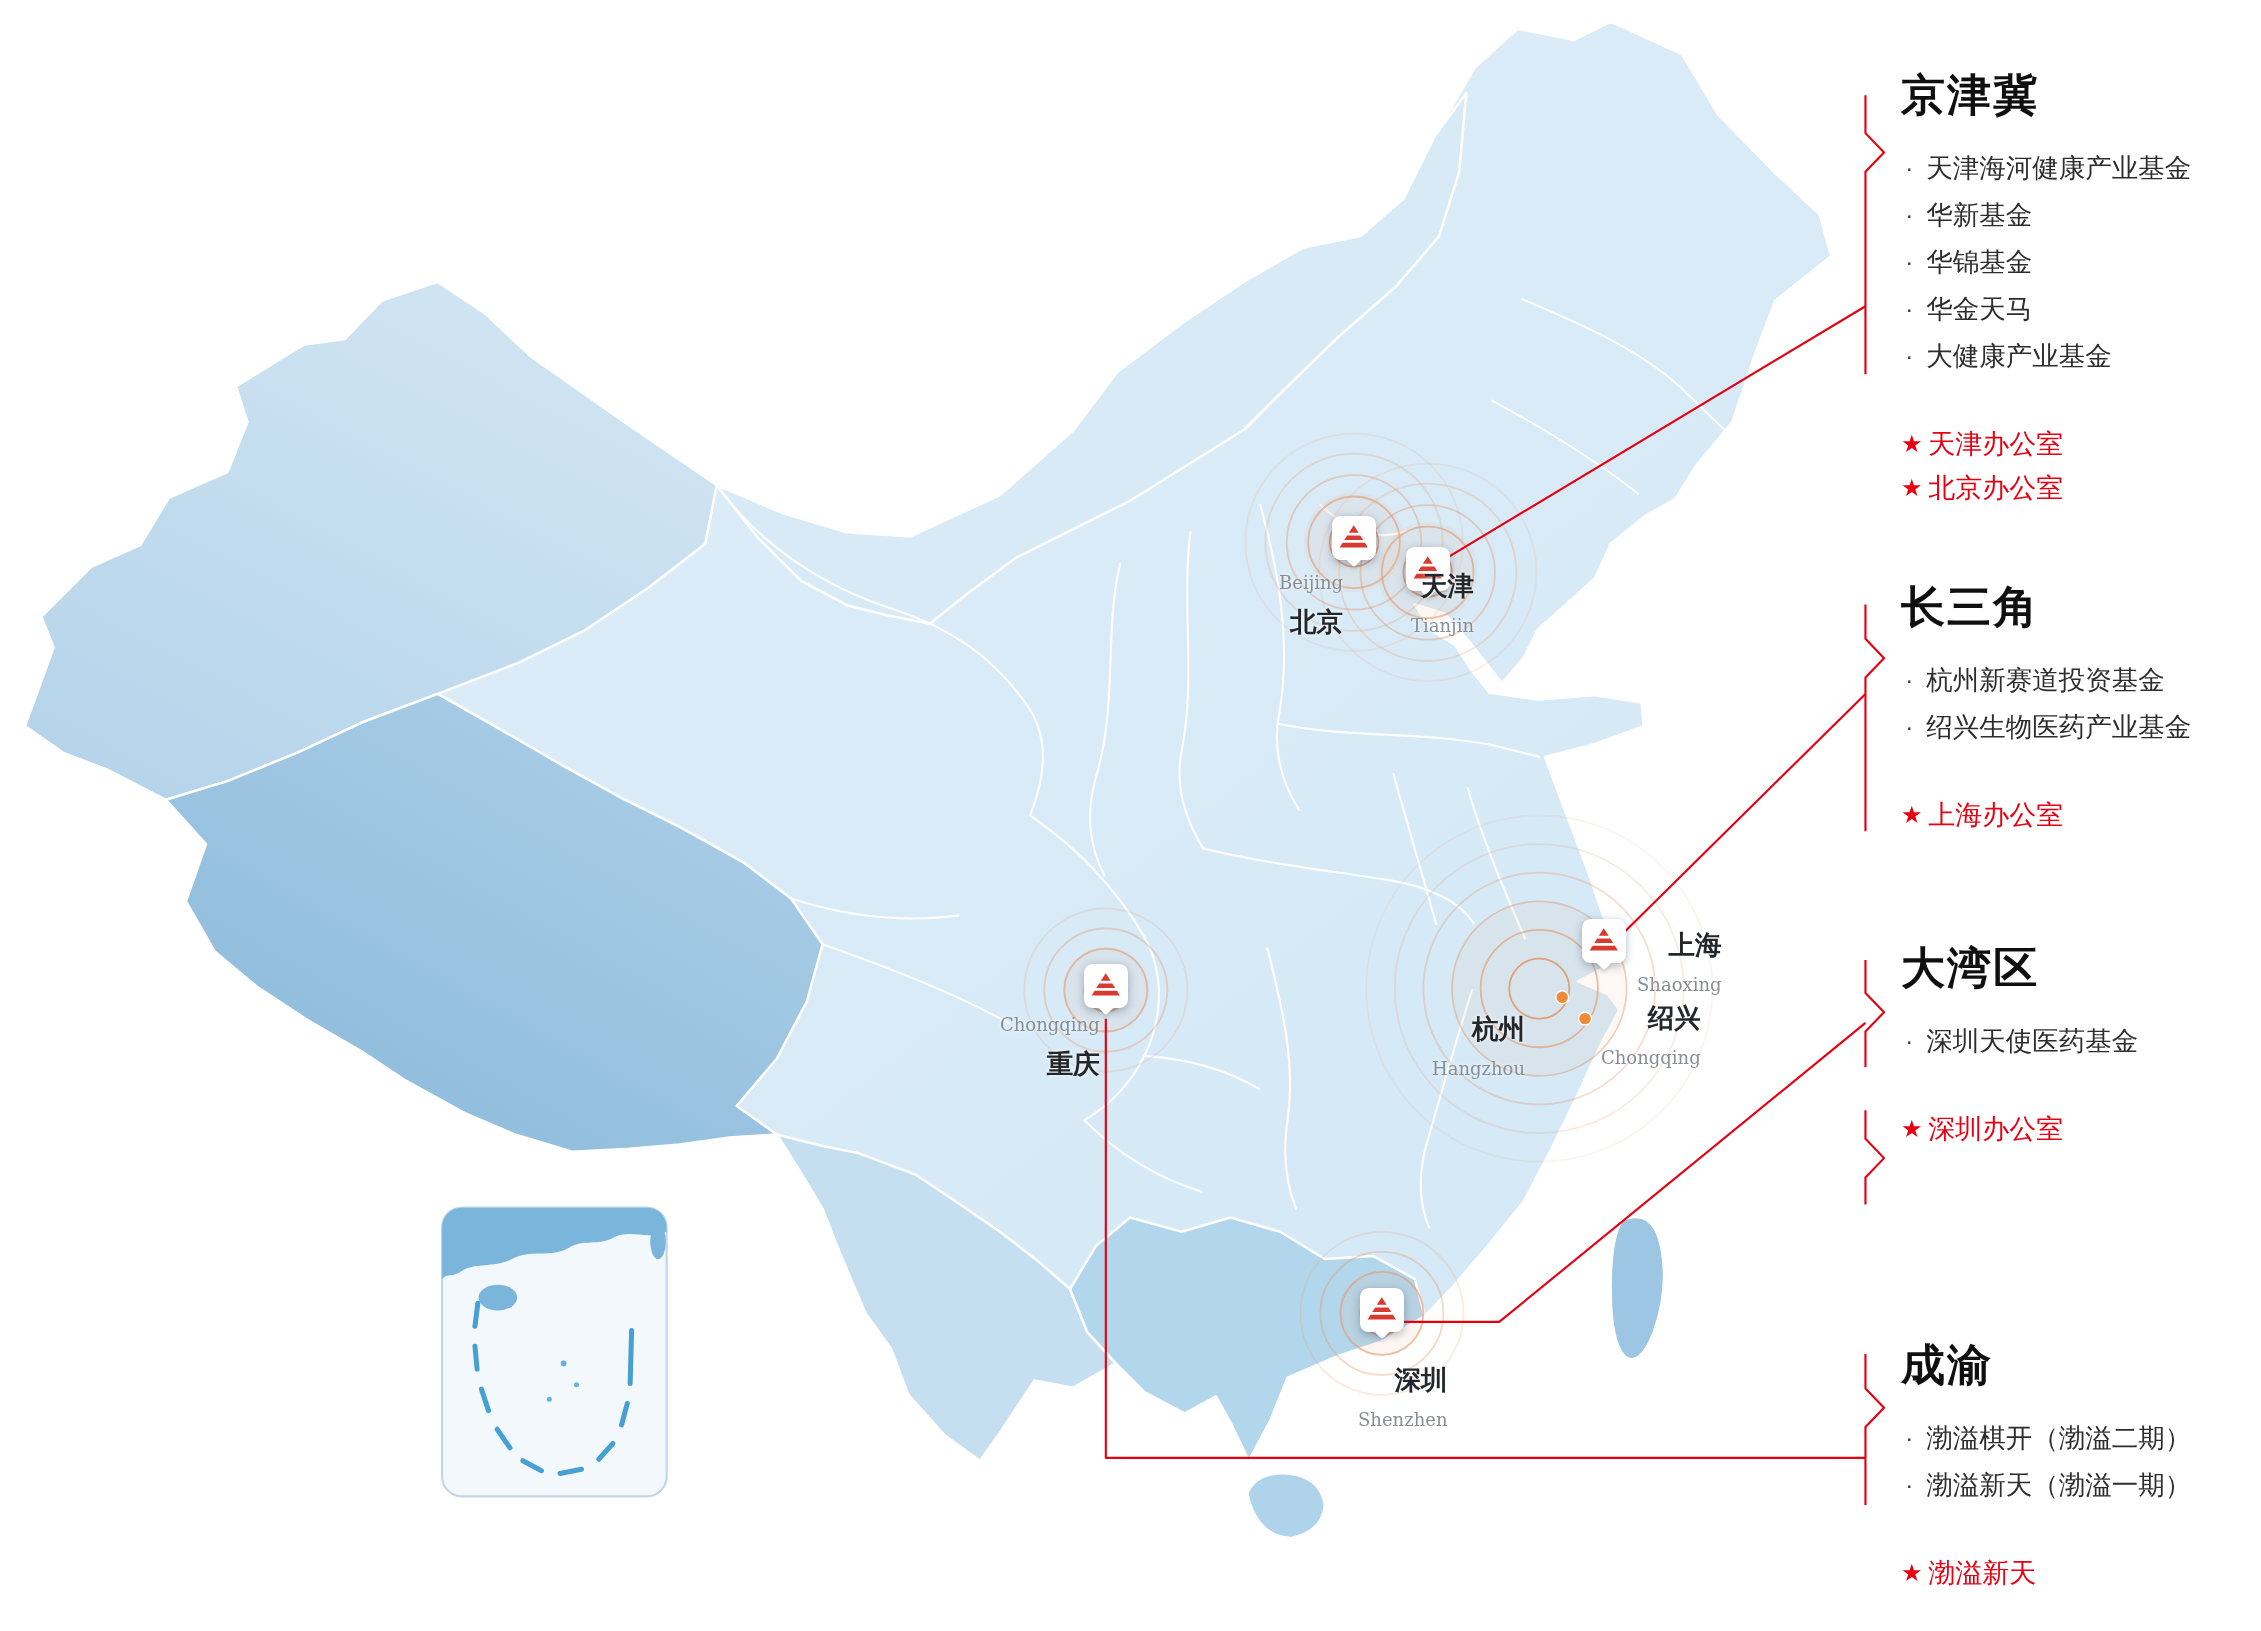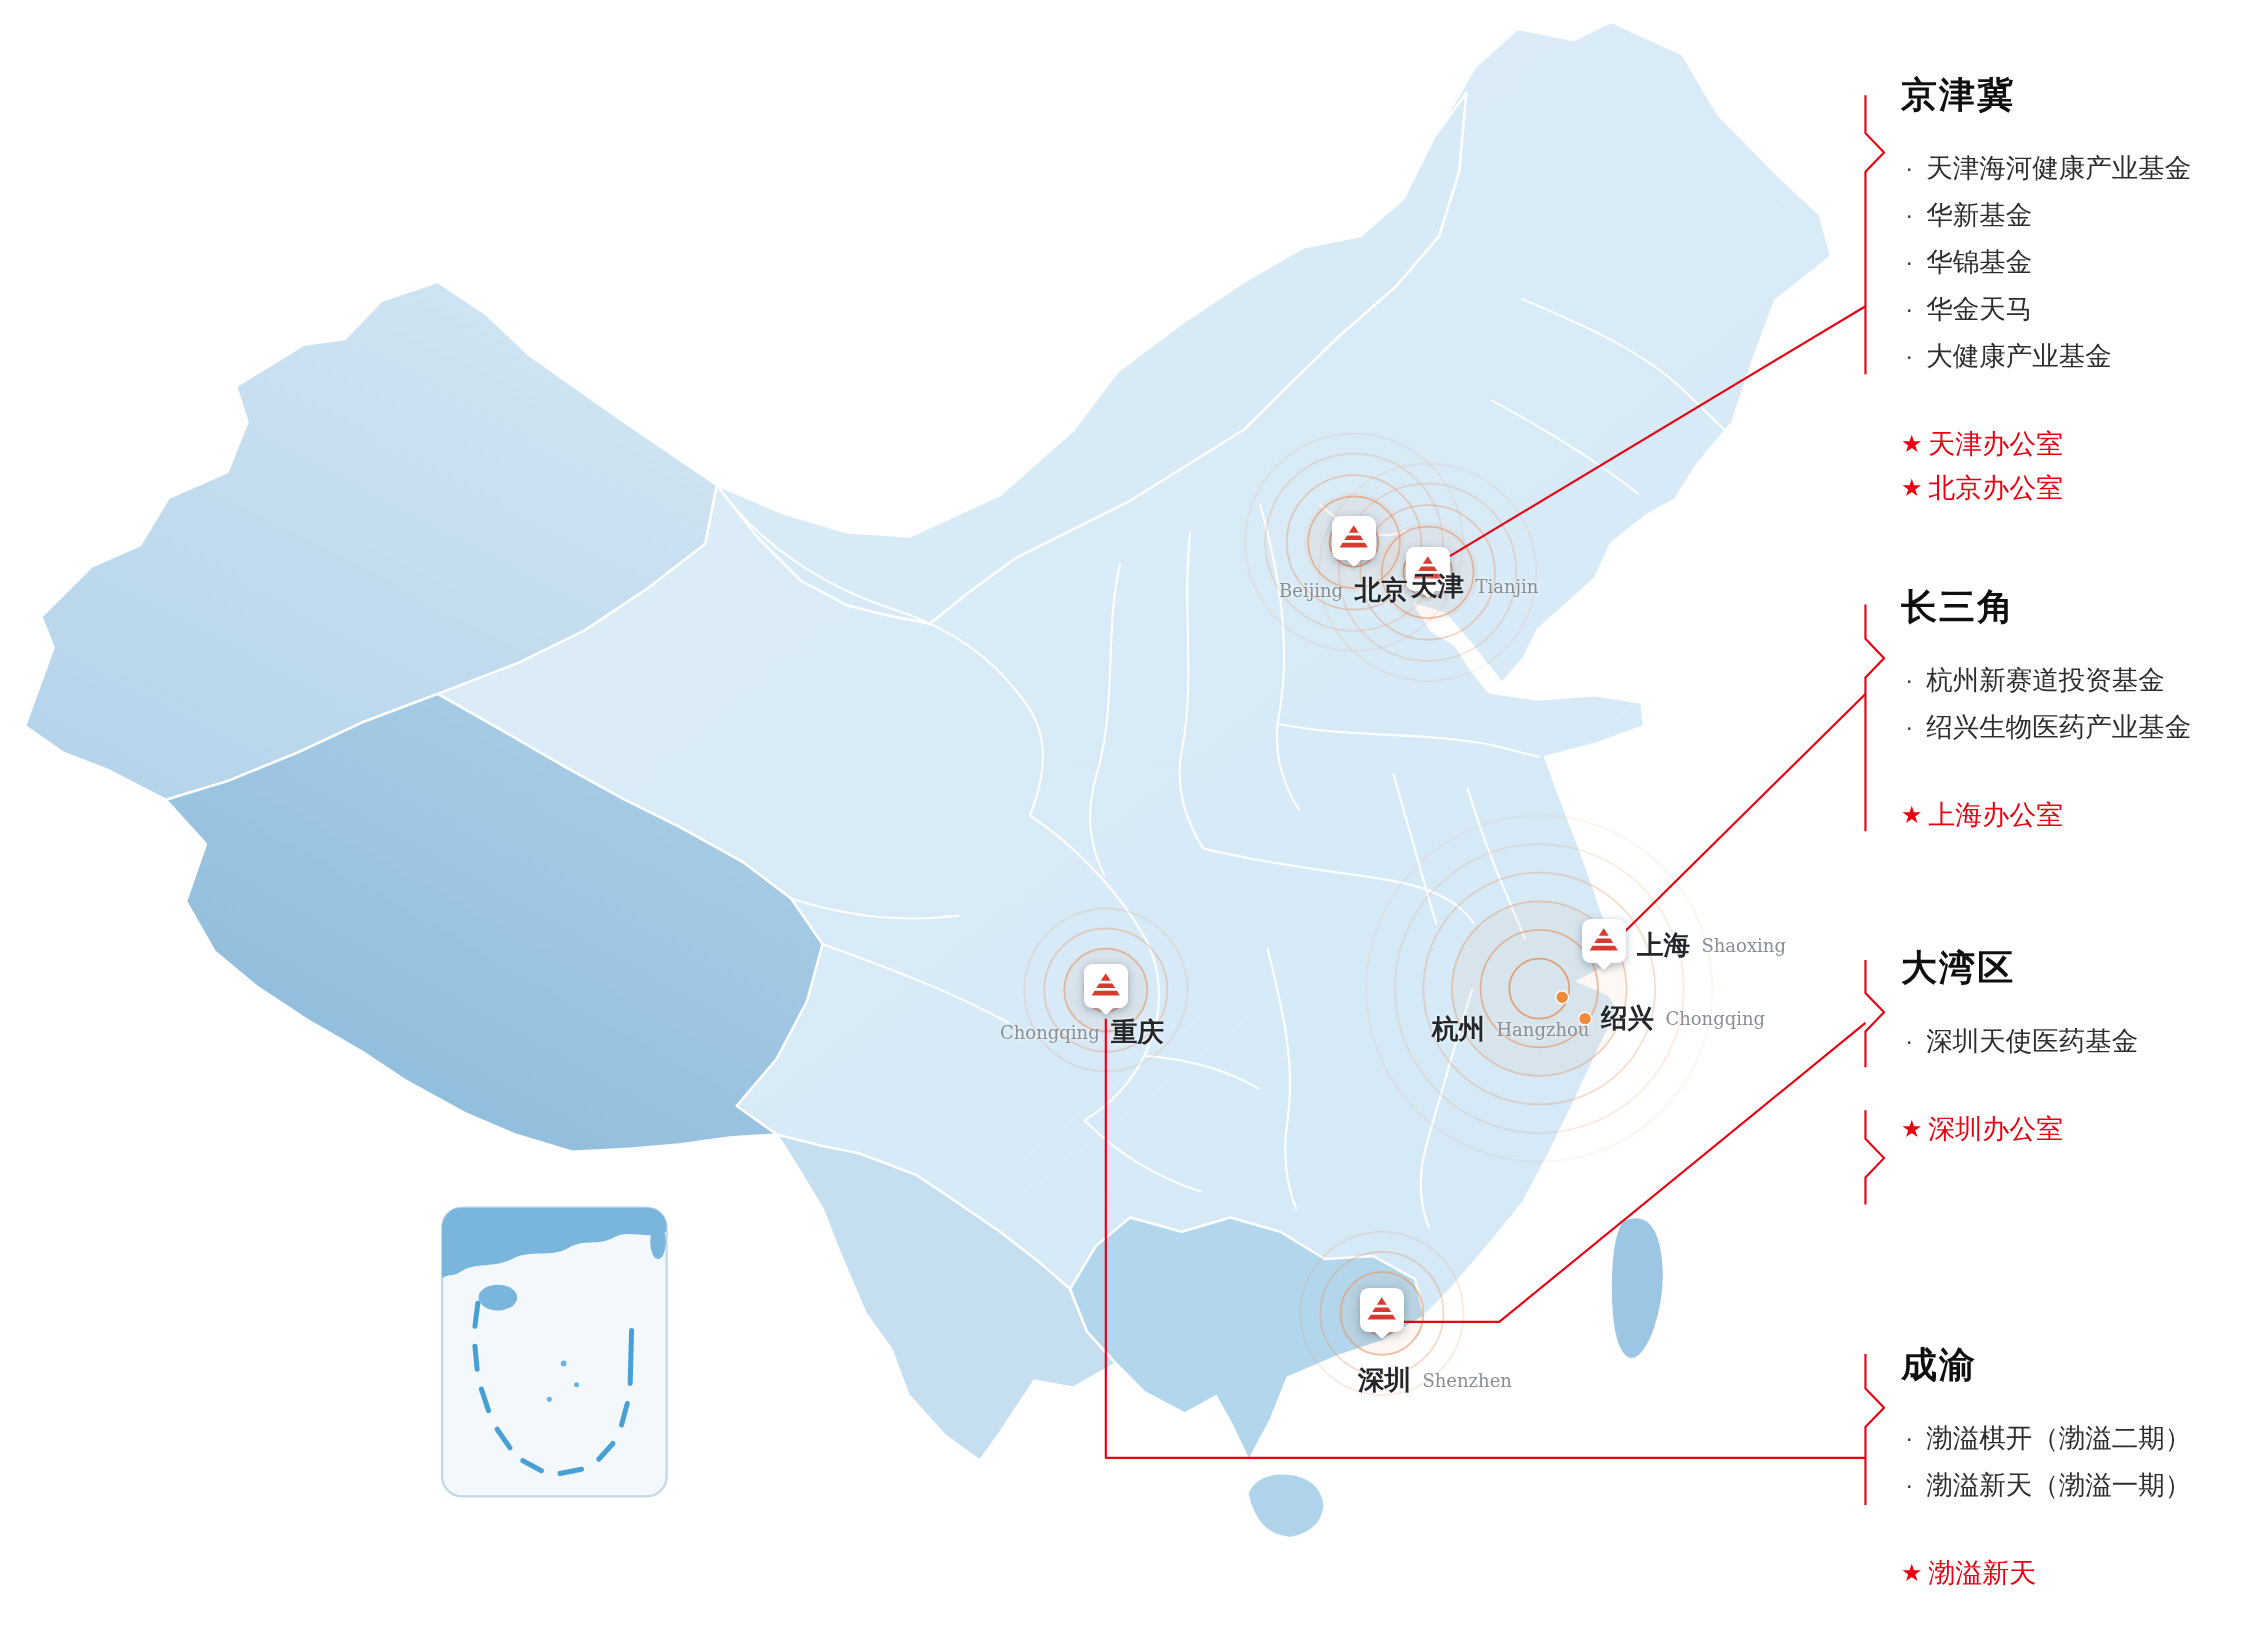--- a/index.html
+++ b/index.html
@@ -8,29 +8,29 @@
   .map-svg{position:absolute;left:0;top:0;width:2261px;height:1631px;}
 
   
   .marker{position:absolute;width:44px;height:44px;background:#fff;border-radius:8.6px;
           box-shadow:0 2.9px 8.6px rgba(40,60,90,.35);display:flex;align-items:center;justify-content:center;z-index:30;}
   .marker::after{content:"";position:absolute;bottom:-5px;left:50%;width:11.4px;height:11.4px;background:#fff;
           transform:translateX(-50%) rotate(45deg);border-radius:2.1px;box-shadow:2.1px 2.1px 3.6px rgba(40,60,90,.15);}
   .marker svg{position:relative;z-index:2;}
 
   
-  .city-label{position:absolute;display:flex;align-items:center;gap:11.4px;white-space:nowrap;z-index:40;}
+  .city-label{position:absolute;display:flex;align-items:flex-end;gap:11.4px;white-space:nowrap;z-index:40;flex-direction:column;}
   .city-label .zh{font-family:"DejaVu Serif",serif;font-weight:700;font-size:26.5px;color:#23272b;
                   text-shadow:0 0 4.3px rgba(255,255,255,.9);}
   .city-label .en{font-family:"DejaVu Serif",serif;font-size:18px;color:#878e96;
                   text-shadow:0 0 4.3px rgba(255,255,255,.9);}
 
   
   .panel-section{position:absolute;left:1901px;width:358px;z-index:50;}
-  .sec-title{margin:0 0 29px 0;font-size:36px;line-height:40px;font-weight:700;color:#0f0f0f;letter-spacing:2.1px;}
+  .sec-title{margin:0 0 29px 0;font-size:44px;line-height:40px;font-weight:700;color:#0f0f0f;letter-spacing:2.1px;}
   .fund-list{list-style:none;margin:0;padding:0;}
   .fund-list li{display:flex;align-items:center;height:47px;font-size:26.5px;color:#2d2d2d;}
   .bullet{margin:0 13px 0 4.3px;font-size:24px;color:#3a3a3a;}
   .offices{margin-top:43px;}
   .office-line{display:flex;align-items:center;height:44px;font-size:27px;color:#e60012;font-weight:500;}
   .star{margin-right:5.7px;font-size:24px;}
 </style>
 </head>
 <body>
 

